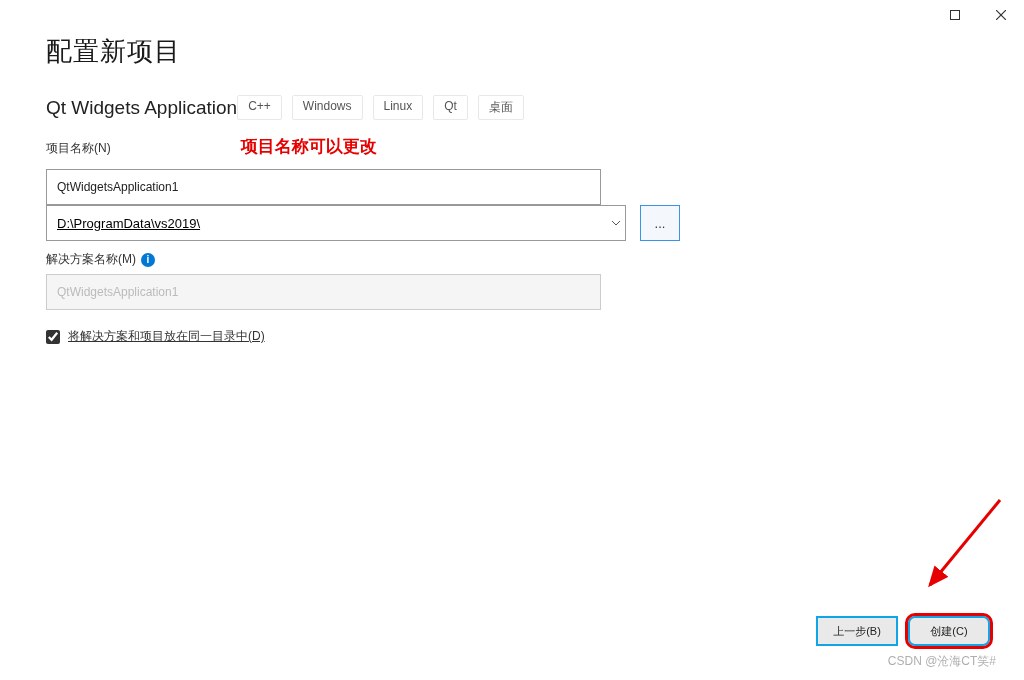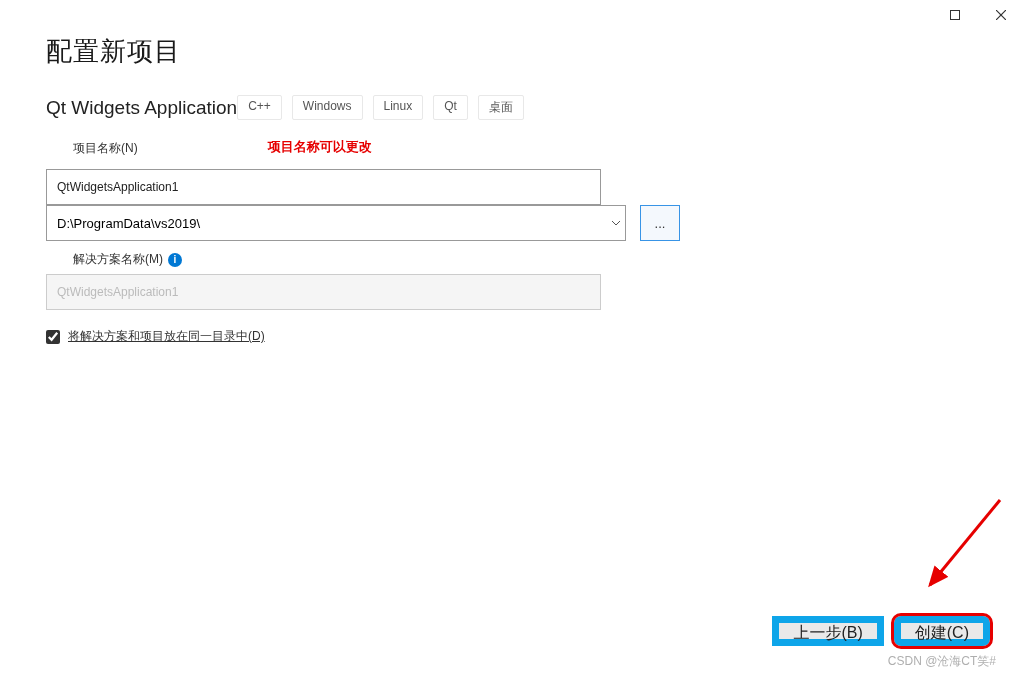--- a/index.html
+++ b/index.html
@@ -60,24 +60,23 @@
       margin-bottom: 6px;
     }
     .label {
       font-size: 12px;
       color: #333;
       margin-top: 10px;
       margin-bottom: 6px;
       display: flex;
       align-items: center;
       gap: 5px;
-      margin-left: 27px;
     }
     .annotation {
-      font-size: 13px;
+      font-size: 17px;
       font-weight: bold;
       color: #e60000;
     }
     .text-input {
       width: 555px;
       height: 36px;
       border: 1px solid #999;
       padding: 0 10px;
       font-size: 12px;
       color: #222;
@@ -95,21 +94,21 @@
     }
     .combo {
       width: 580px;
       height: 36px;
       border: 1px solid #999;
       display: flex;
       align-items: center;
       padding: 0 0 0 10px;
       font-size: 13px;
     }
-    .combo-text { flex: 1; }
+    .combo-text { flex: 1; text-decoration: underline; }
     .combo-caret {
       width: 18px;
       display:flex; align-items:center; justify-content:center;
     }
     .browse-btn {
       width: 40px; height: 36px;
       background: #f4f8fd;
       border: 1px solid #3894e6;
       display: flex; align-items: center; justify-content: center;
       cursor: pointer;
@@ -142,23 +141,23 @@
     .footer {
       position: absolute;
       bottom: 34px;
       right: 34px;
       display: flex;
       gap: 10px;
     }
     .btn {
       min-width: 82px;
       height: 30px;
-      border: 7px solid #0ea5e9;
+      border: 2px solid #0ea5e9;
       background: #e9e9e9;
-      font-size: 16px;
+      font-size: 11px;
       color: #222;
       cursor: pointer;
       padding: 0 14px;
     }
     .create-highlight {
       outline: 3px solid #e60000;
       outline-offset: 0;
       border-radius: 7px;
     }
     .arrow {

